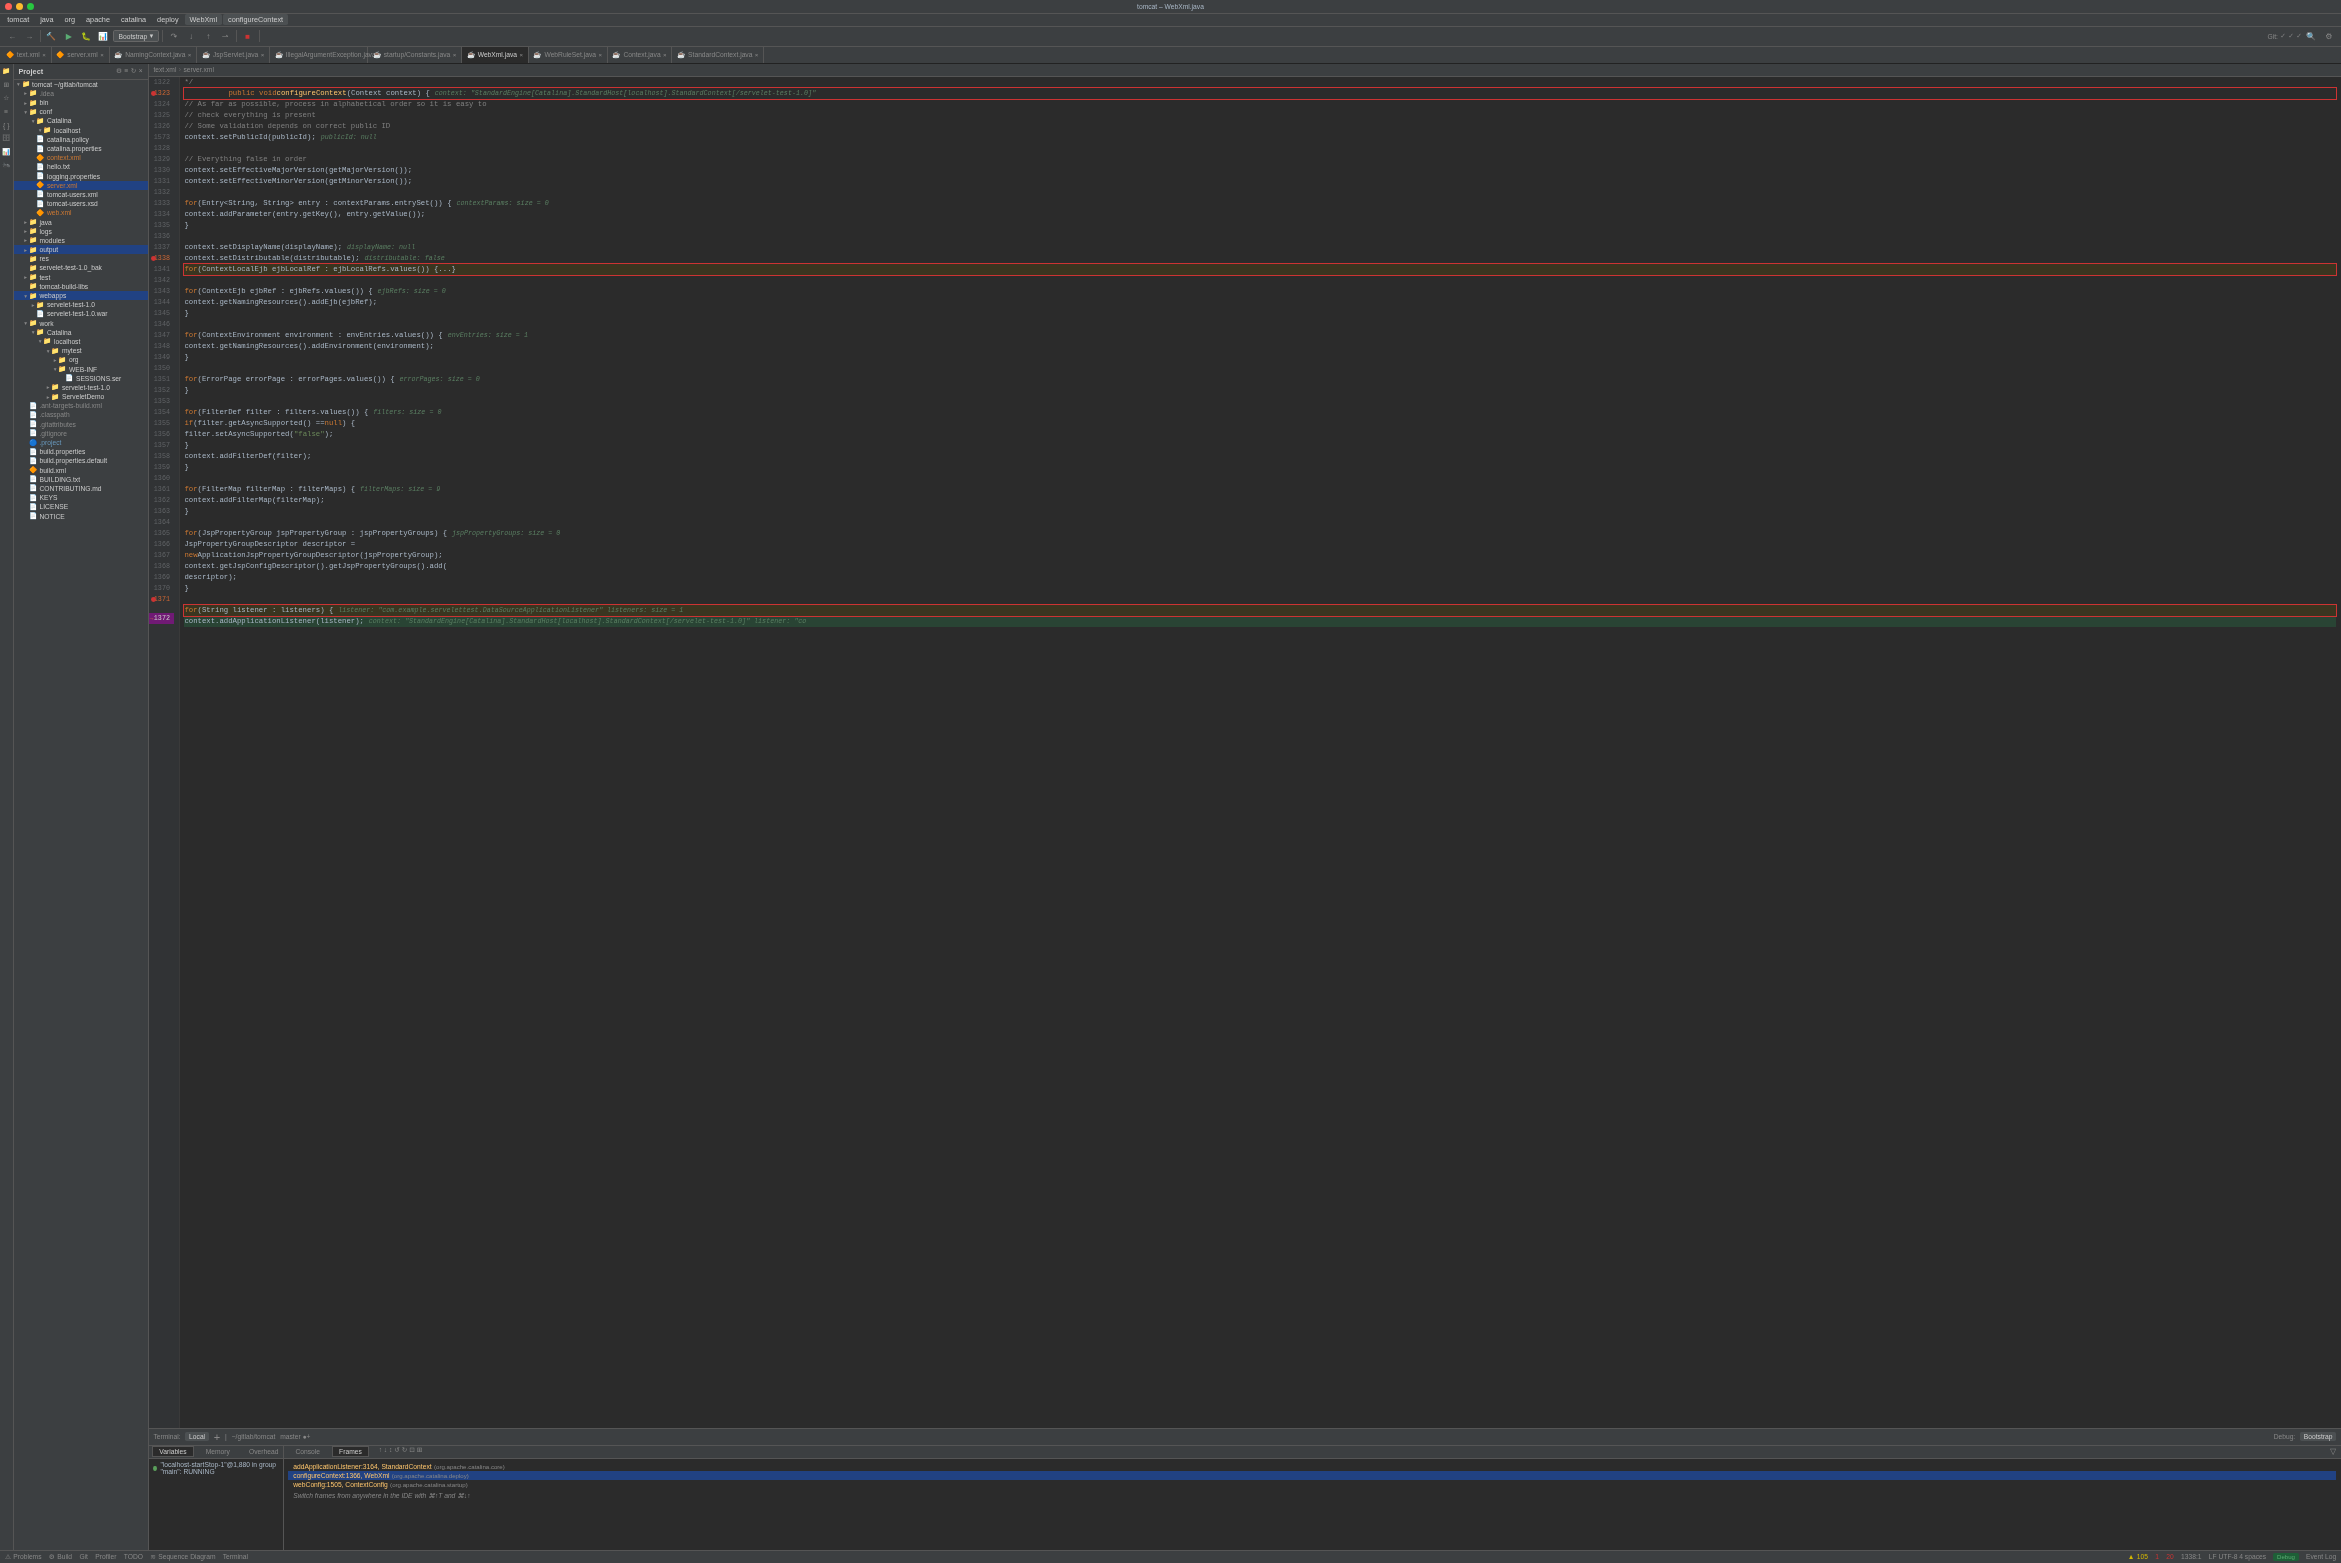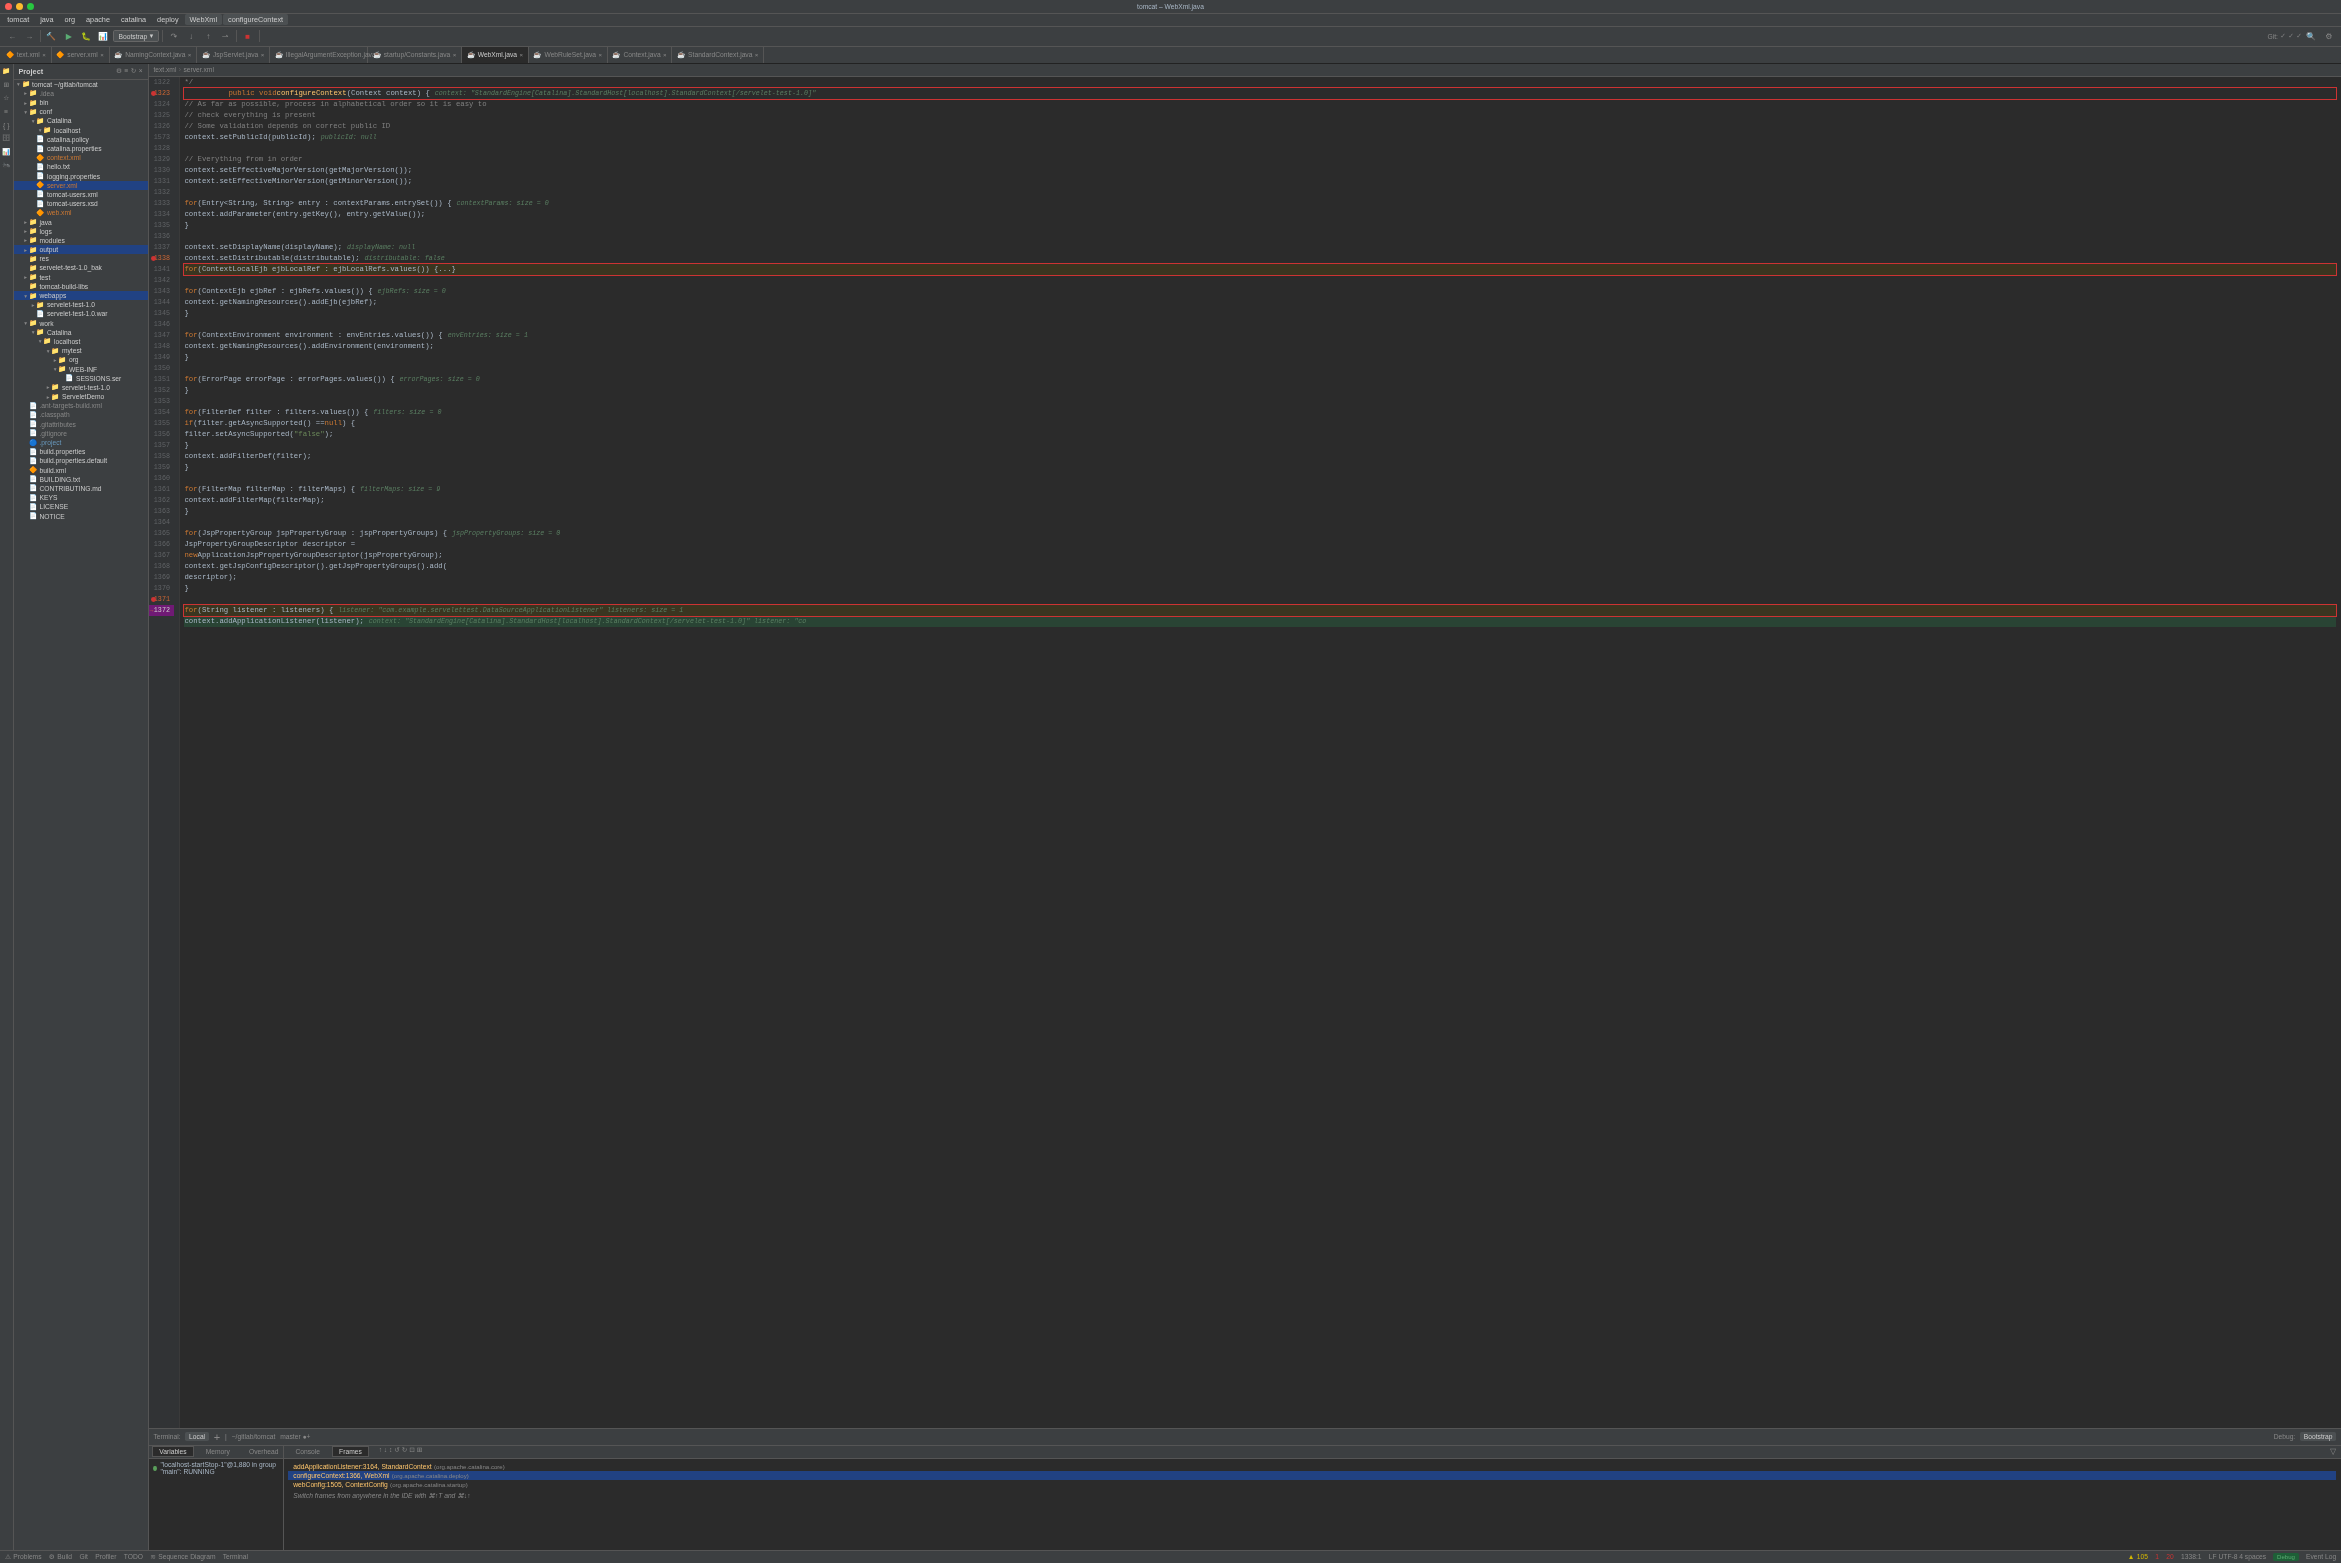--- a/index.html
+++ b/index.html
@@ -230,20 +230,21 @@
       width: 4.9px;
       height: 4.9px;
       background: #cc3333;
       border-radius: 50%;
       position: absolute;
       left: 2.4px;
     }
     .line-number.current-line {
       background: #701a75;
       color: #ccc;
+      margin-top: 8px;
     }
     .line-number .current-arrow {
       position: absolute;
       left: 1.2px;
       color: #cc7832;
       font-size: 6.1px;
     }
     .code-content {
       flex: 1;
       padding-left: 4.9px;
@@ -926,21 +927,21 @@
         </div>
         <div class="code-line">
           <span class="comment">        // Some validation depends on correct public ID</span>
         </div>
         <div class="code-line">
           <span class="normal">        context.setPublicId(publicId);</span>
           <span class="inline-hint">publicId: null</span>
         </div>
         <div class="code-line"></div>
         <div class="code-line">
-          <span class="comment">        // Everything from in order</span>
+          <span class="comment">        // Everything false in order</span>
         </div>
         <div class="code-line">
           <span class="normal">        context.setEffectiveMajorVersion(getMajorVersion());</span>
         </div>
         <div class="code-line">
           <span class="normal">        context.setEffectiveMinorVersion(getMinorVersion());</span>
         </div>
         <div class="code-line"></div>
         <div class="code-line">
           <span class="kw-for">        for </span>

